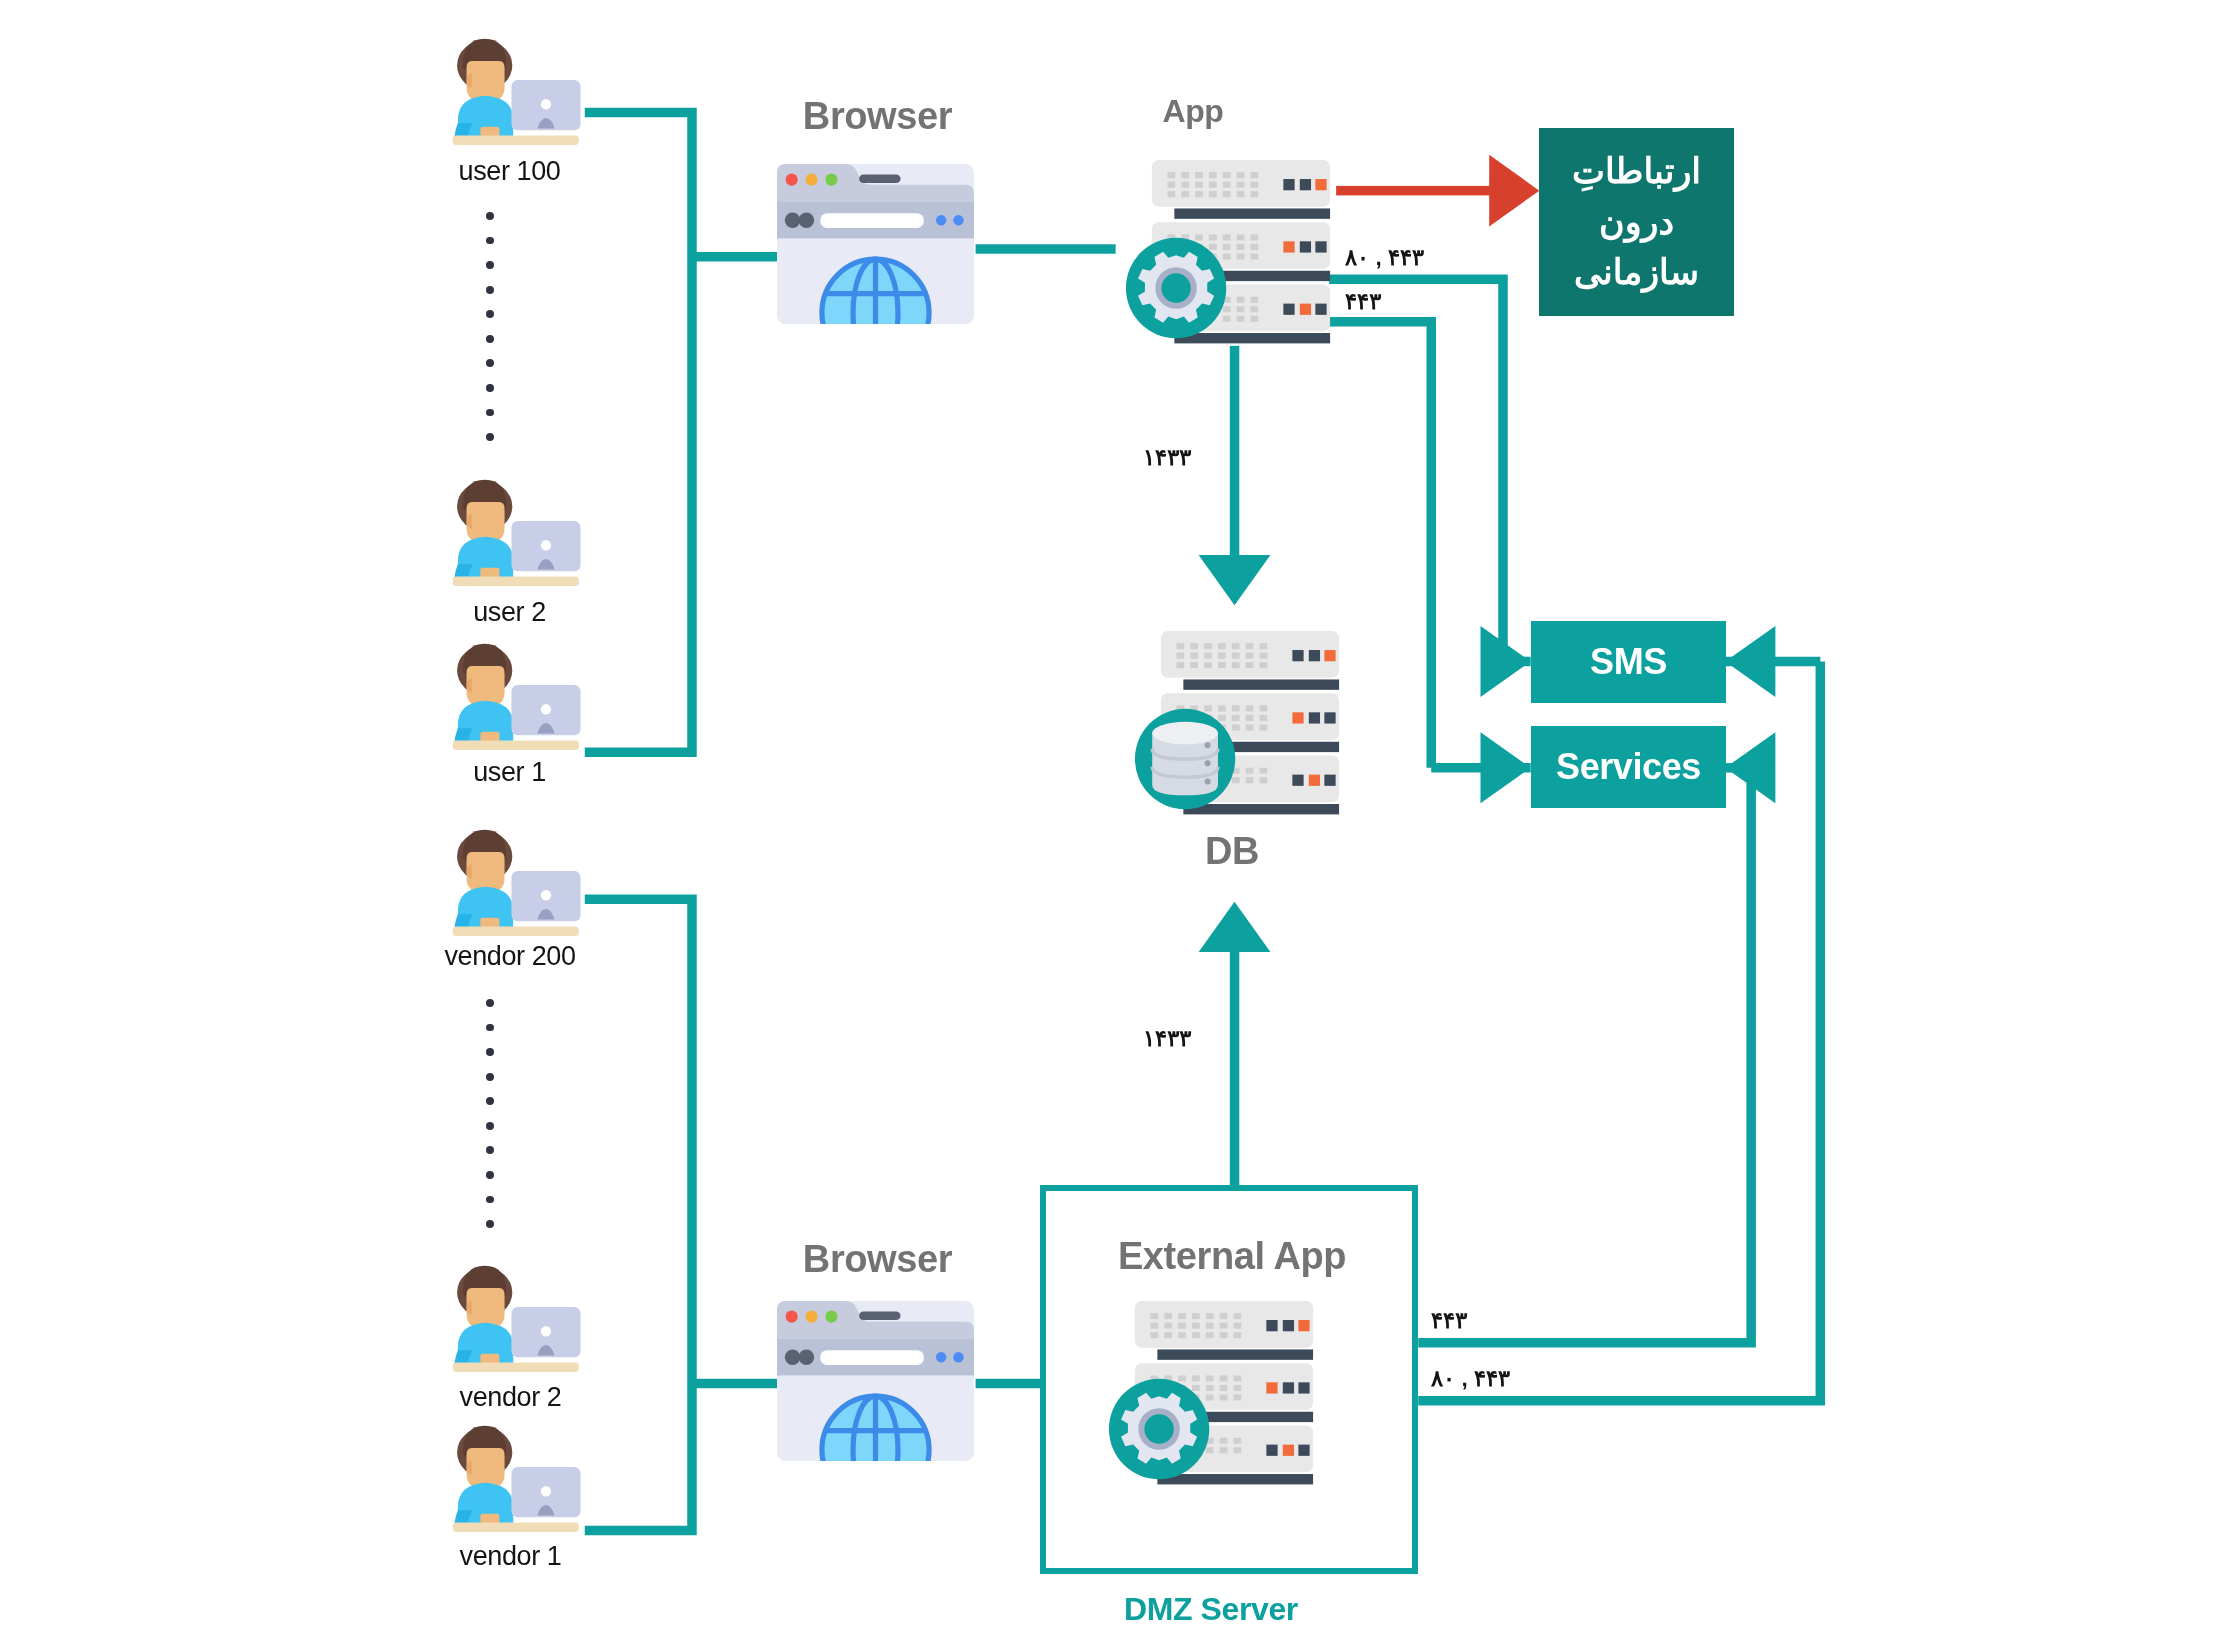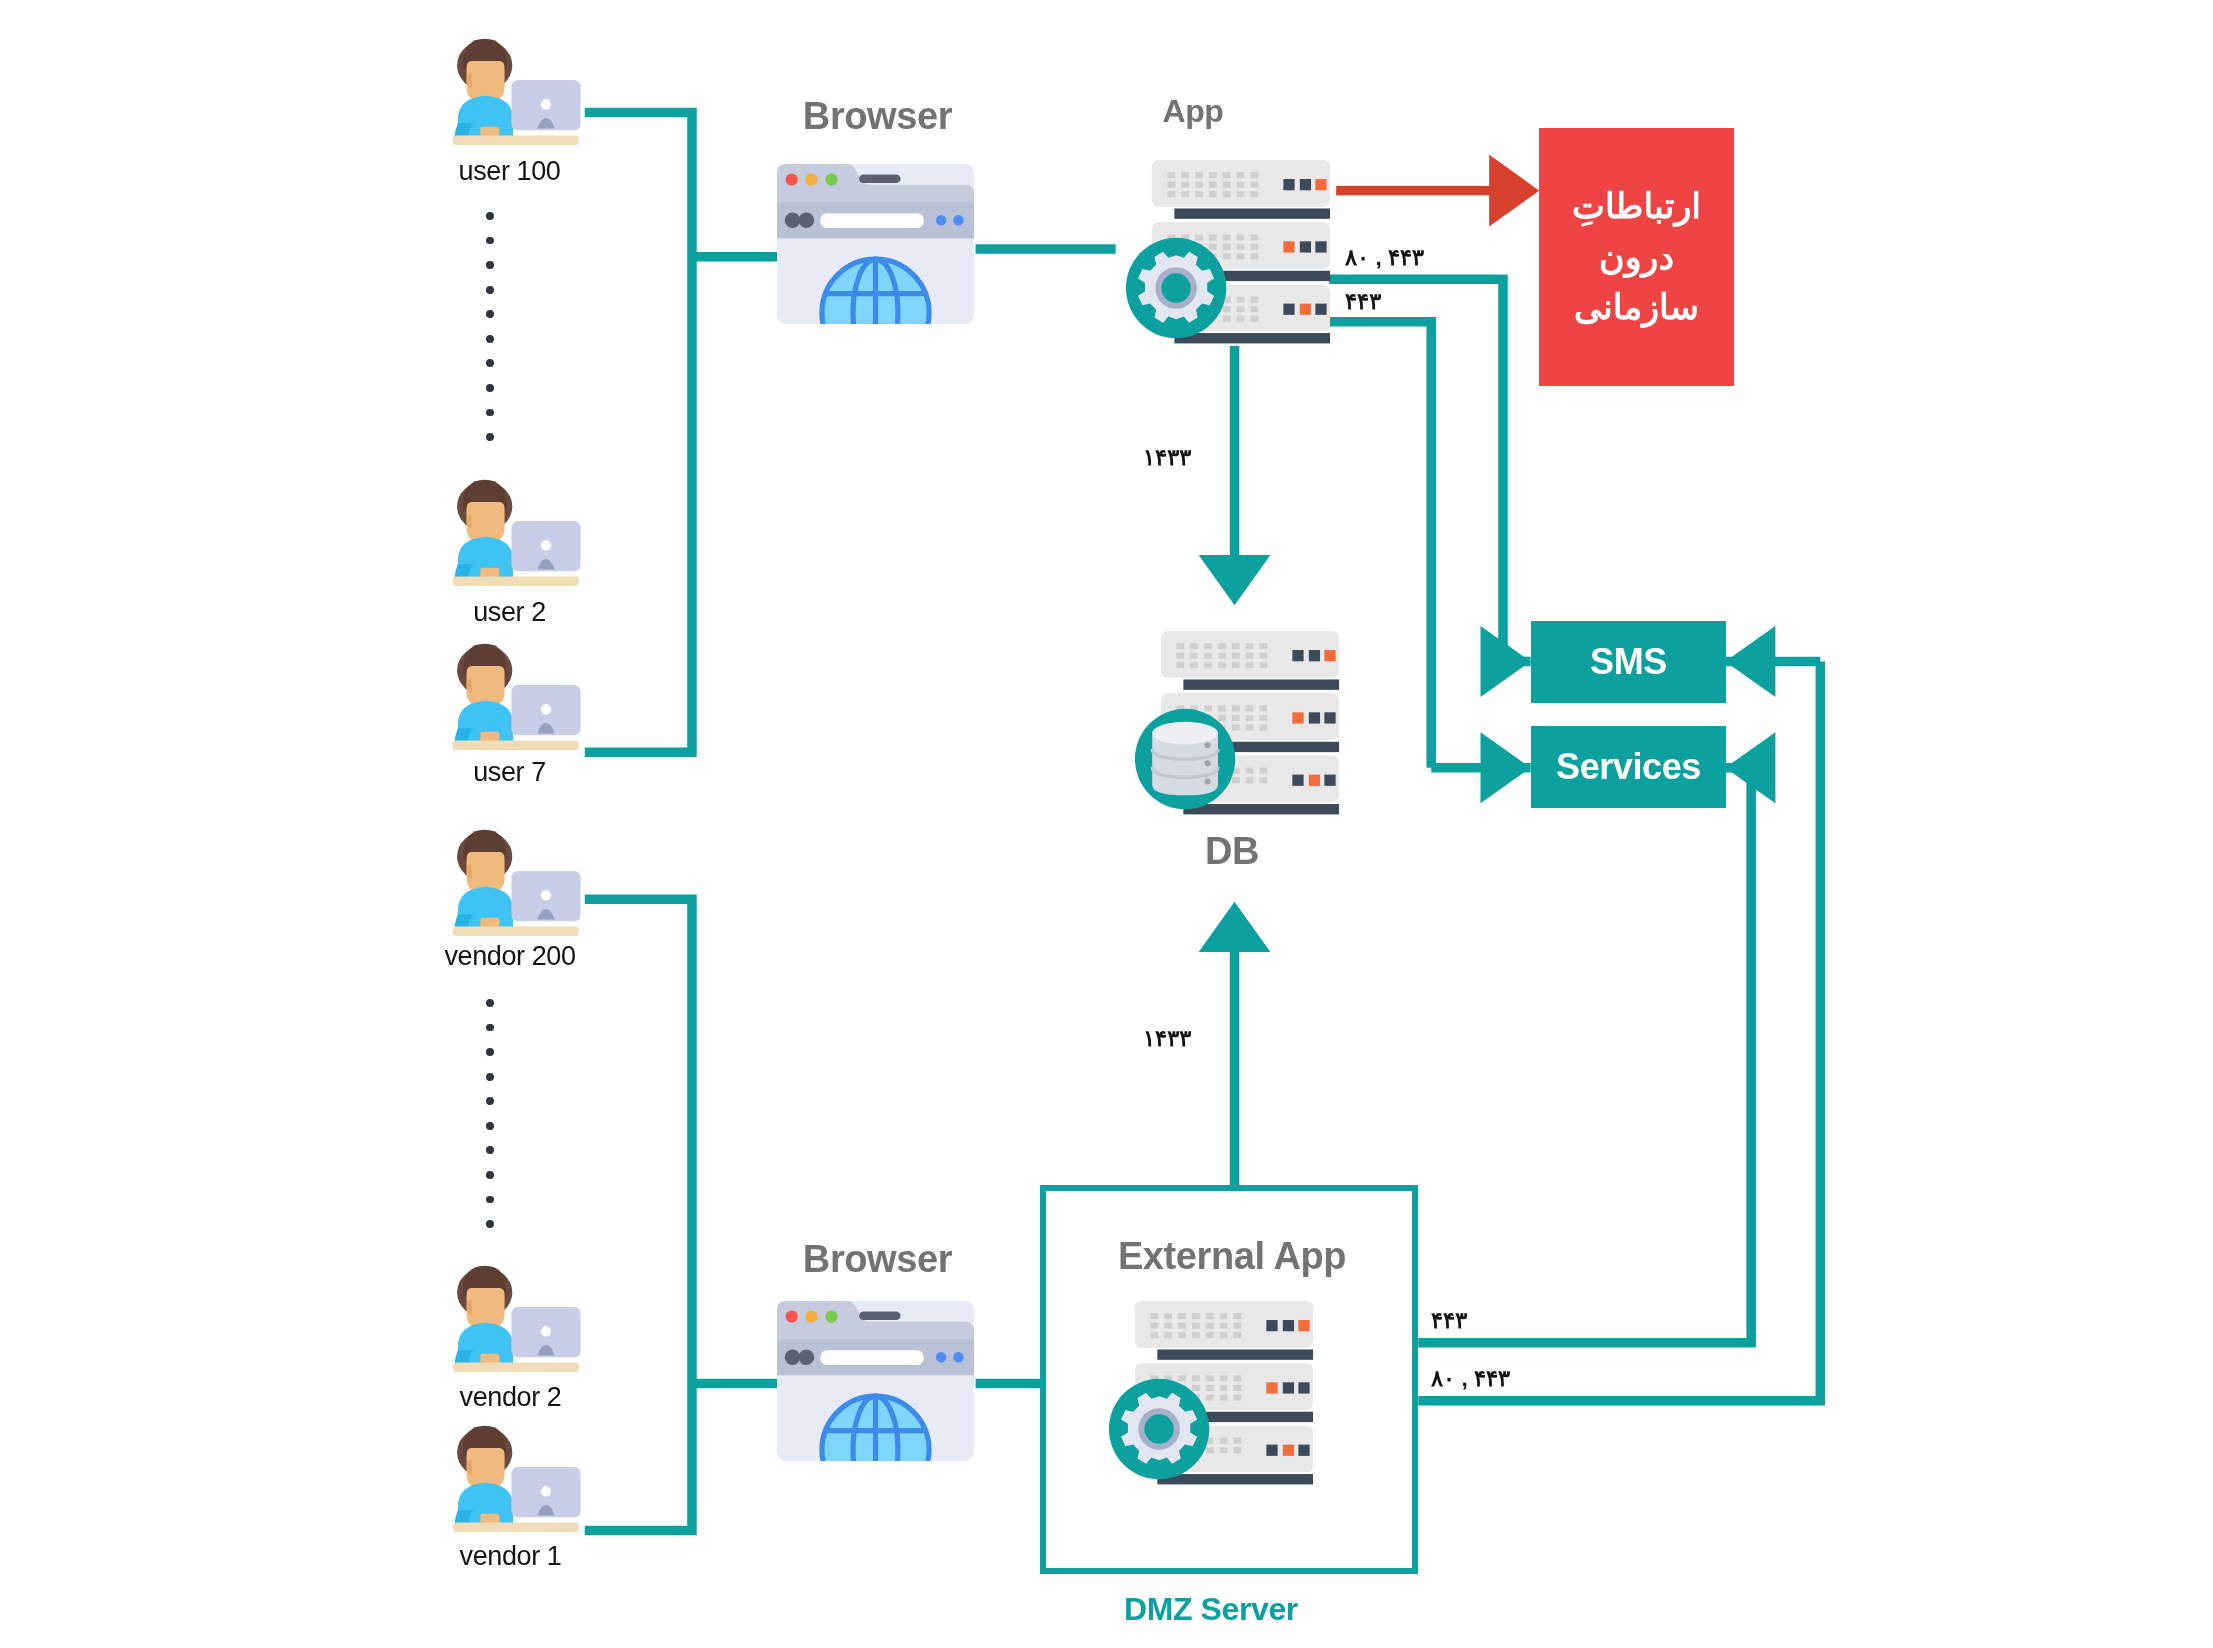--- a/index.html
+++ b/index.html
@@ -214,21 +214,21 @@
       <path d="M46 44 q-6 0-6 8 q0 8 6 9z" fill="#E8A868"></path>
       <path d="M30 98 q0-26 32-28 q32 2 32 28 v20 h-64z" fill="#3FC3F2"></path>
       <path d="M30 102 q-4 10-4 18 h16 q0-12 6-18z" fill="#27B3E8"></path>
       <rect x="56" y="106" width="22" height="14" rx="3" fill="#F0B97D"></rect>
       <rect x="92" y="52" width="80" height="58" rx="7" fill="#C8CEE8"></rect>
       <circle cx="132" cy="80" r="6" fill="#FFFFFF"></circle>
       <path d="M122 108 q4-12 10-12 q6 0 10 12z" fill="#97A0C0"></path>
       <rect x="24" y="116" width="146" height="11" rx="4" fill="#F0DDB8"></rect>
     </svg>
   </div>
-  <div class="person-label" style="left:380px; top:757px; width:259px;">user 7</div>
+  <div class="person-label" style="left:380px; top:757px; width:259px;">user 1</div>
 
   <div class="node" style="left:432px; top:826px;">
     <svg width="152" height="117" viewBox="0 0 176 135">
       <ellipse cx="61" cy="35" rx="32" ry="29" fill="#6B4A3E"></ellipse>
       <path d="M36 34 q0-30 25-30 q25 0 25 30 q0 6-3 6 l-44 0 q-3 0-3-6z" fill="#5C3E33"></path>
       <path d="M46 30 h32 q6 0 6 8 v22 q0 18-22 18 q-22 0-22-18 v-22 q0-8 6-8z" fill="#F0B97D"></path>
       <path d="M46 44 q-6 0-6 8 q0 8 6 9z" fill="#E8A868"></path>
       <path d="M30 98 q0-26 32-28 q32 2 32 28 v20 h-64z" fill="#3FC3F2"></path>
       <path d="M30 102 q-4 10-4 18 h16 q0-12 6-18z" fill="#27B3E8"></path>
       <rect x="56" y="106" width="22" height="14" rx="3" fill="#F0B97D"></rect>
@@ -399,21 +399,21 @@
       </g>
       <g>
         <circle cx="60" cy="148" r="58" fill="#0CA09E"></circle>
         <path d="M60 110 l9 3 6-7 10 6 -2 9 7 7 9-2 5 11 -8 5 0 10 8 5 -5 11 -9-2 -7 7 2 9 -10 6 -6-7 -9 3 -9-3 -6 7 -10-6 2-9 -7-7 -9 2 -5-11 8-5 0-10 -8-5 5-11 9 2 7-7 -2-9 10-6 6 7z" fill="#E2E6F0"></path>
         <circle cx="60" cy="148" r="24" fill="#A8B0C8"></circle>
         <circle cx="60" cy="148" r="17" fill="#0CA09E"></circle>
       </g>
     </svg>
   </div>
 
-  <div class="redbox" style="left:1539px; top:128px; width:195px; height:258px; background:#ef4444; font-size:35px;">
+  <div class="redbox" style="left:1539px; top:128px; width:195px; height:188px; background:#0f766e; font-size:35px;">
     <div>ارتباطاتِ</div>
     <div>درون</div>
     <div>سازمانی</div>
   </div>
 
   <div class="port-label" style="left:1345px; top:244px;">۴۴۳ , ۸۰</div>
   <div class="port-label" style="left:1345px; top:288px;">۴۴۳</div>
   <div class="port-label" style="left:1143px; top:444px;">۱۴۳۳</div>
 
   <div class="node" style="left:1133px; top:631px;">

